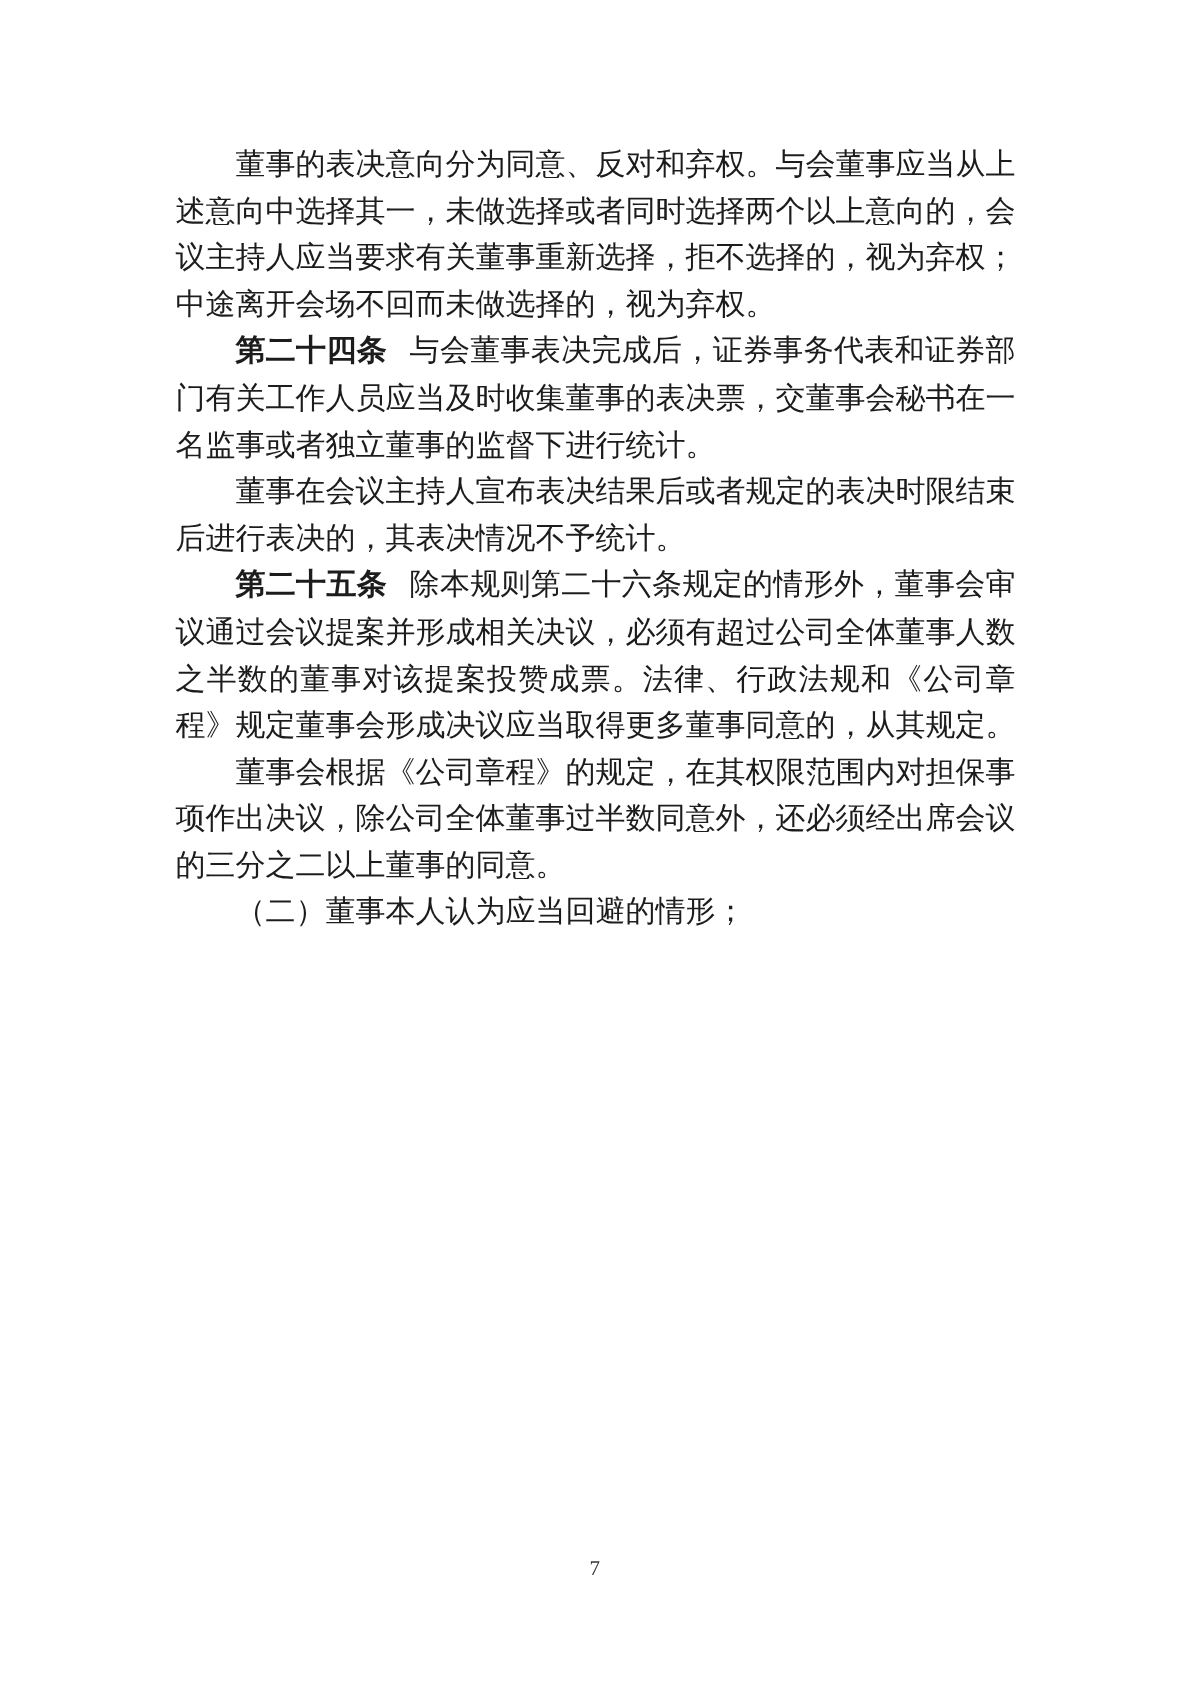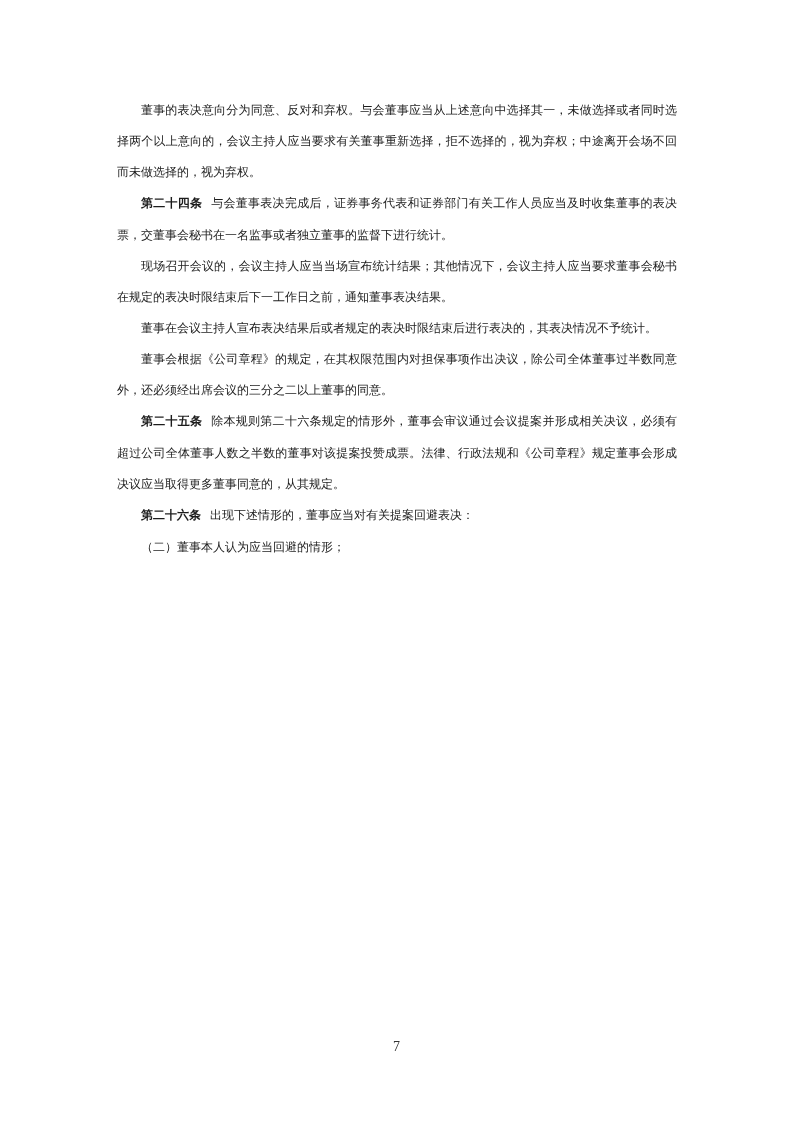--- a/index.html
+++ b/index.html
@@ -14,21 +14,21 @@
     background: #ffffff;
     overflow: hidden;
     font-family: "Liberation Serif", "DejaVu Serif", serif;
     color: #1c1c1c;
   }
   .doc-body {
     position: absolute;
     top: 95px;
     left: 117px;
     width: 560px;
-    font-size: 12px;
+    font-size: 20px;
     line-height: 31px;
     text-align: justify;
     text-justify: inter-ideograph;
     line-break: strict;
     word-break: normal;
   }
   .para {
     margin: 0;
     text-indent: 2em;
   }
@@ -52,23 +52,21 @@
     color: #333333;
   }
 </style>
 </head>
 <body>
 
 <div class="page">
   <main class="doc-body">
     <p class="para"><span>董事的表决意向分为同意、反对和弃权。与会董事应当从上述意向中选择其一，未做选择或者同时选择两个以上意向的，会议主持人应当要求有关董事重新选择，拒不选择的，视为弃权；中途离开会场不回而未做选择的，视为弃权。</span></p>
     <p class="para"><b class="lead">第二十四条</b><span>与会董事表决完成后，证券事务代表和证券部门有关工作人员应当及时收集董事的表决票，交董事会秘书在一名监事或者独立董事的监督下进行统计。</span></p>
-    <p class="para"><span>现场召开会议的，会议主持人应当当场宣布统计结果；其他情况下，会议主持人应当要求董事会秘书在规定的表决时限结束后下一工作日之前，通知董事表决结果。</span></p>
     <p class="para"><span>董事在会议主持人宣布表决结果后或者规定的表决时限结束后进行表决的，其表决情况不予统计。</span></p>
+    <p class="para"><b class="lead">第二十五条</b><span>除本规则第二十六条规定的情形外，董事会审议通过会议提案并形成相关决议，必须有超过公司全体董事人数之半数的董事对该提案投赞成票。法律、行政法规和《公司章程》规定董事会形成决议应当取得更多董事同意的，从其规定。</span></p>
     <p class="para"><span>董事会根据《公司章程》的规定，在其权限范围内对担保事项作出决议，除公司全体董事过半数同意外，还必须经出席会议的三分之二以上董事的同意。</span></p>
-    <p class="para"><b class="lead">第二十五条</b><span>除本规则第二十六条规定的情形外，董事会审议通过会议提案并形成相关决议，必须有超过公司全体董事人数之半数的董事对该提案投赞成票。法律、行政法规和《公司章程》规定董事会形成决议应当取得更多董事同意的，从其规定。</span></p>
-    <p class="para"><b class="lead">第二十六条</b><span>出现下述情形的，董事应当对有关提案回避表决：</span></p>
     <p class="para"><span>（二）董事本人认为应当回避的情形；</span></p>
   </main>
   <footer class="page-footer">
     <span>7</span>
   </footer>
 </div>
 
 </body></html>

